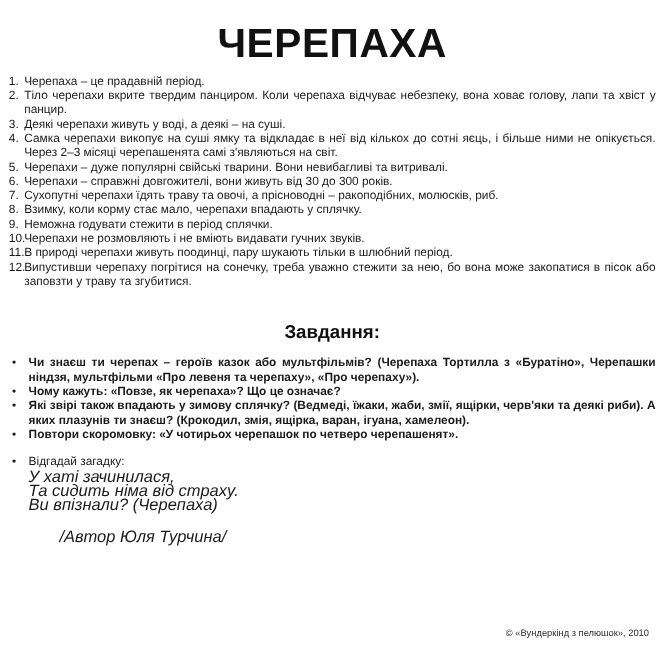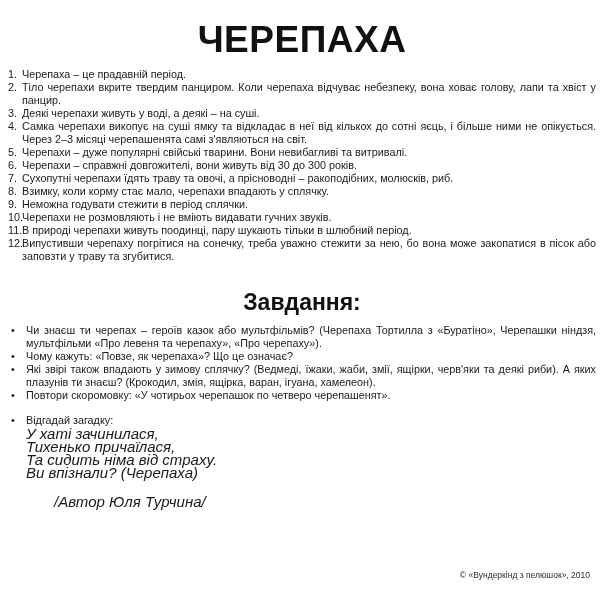--- a/index.html
+++ b/index.html
@@ -39,38 +39,39 @@
     flex: none;
     width: 14px;
   }
   .fact .txt {
     flex: 1;
     text-align: justify;
   }
   .tasks-heading {
     margin: 26px 0 9px 0;
     text-align: center;
-    font-size: 23px;
+    font-size: 17px;
     line-height: 26px;
     font-weight: bold;
     color: #111;
   }
   .task {
     display: flex;
     font-size: 10.8px;
     line-height: 13px;
   }
   .task .bullet {
     flex: none;
     width: 15px;
     padding-left: 3px;
   }
   .task .txt {
     flex: 1;
     text-align: justify;
+    font-weight: bold;
   }
   .riddle {
     margin-top: 12px;
   }
   .riddle-heading {
     font-weight: normal;
   }
   .riddle-lines {
     padding-left: 18px;
     font-size: 15px;
@@ -168,21 +169,20 @@
       </div>
   </div>
 
   <div class="riddle">
     <div class="task">
       <span class="bullet">•</span>
       <span class="riddle-heading">Відгадай загадку:</span>
     </div>
     <div class="riddle-lines">
       <div>У хаті зачинилася,</div>
-      <div>Тихенько причаїлася,</div>
       <div>Та сидить німа від страху.</div>
       <div>Ви впізнали? (Черепаха)</div>
       <div class="riddle-author">/Автор Юля Турчина/</div>
     </div>
   </div>
 
 </div>
 
 <div class="footer">© «Вундеркінд з пелюшок», 2010</div>
 

